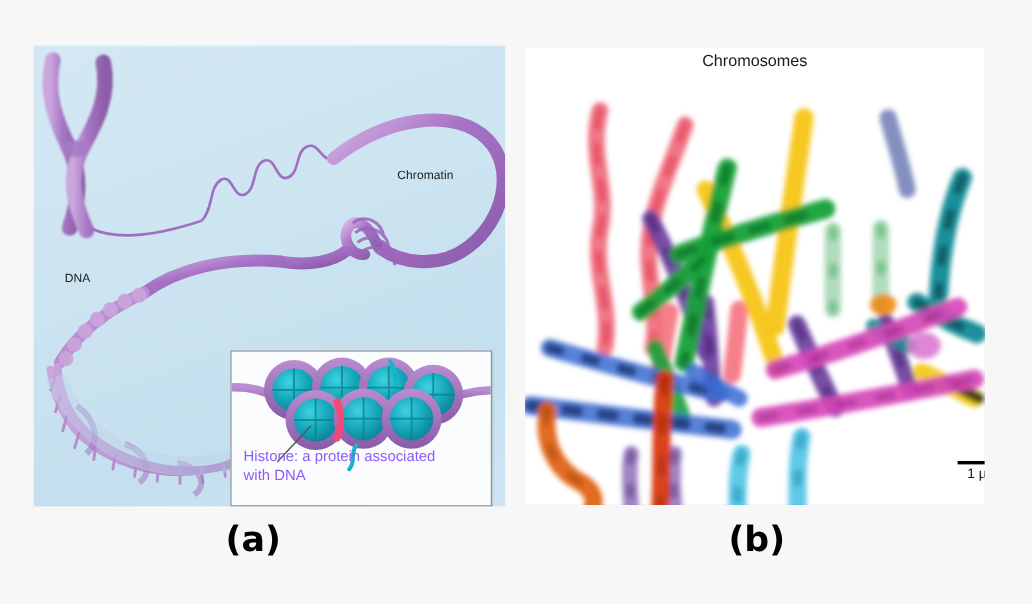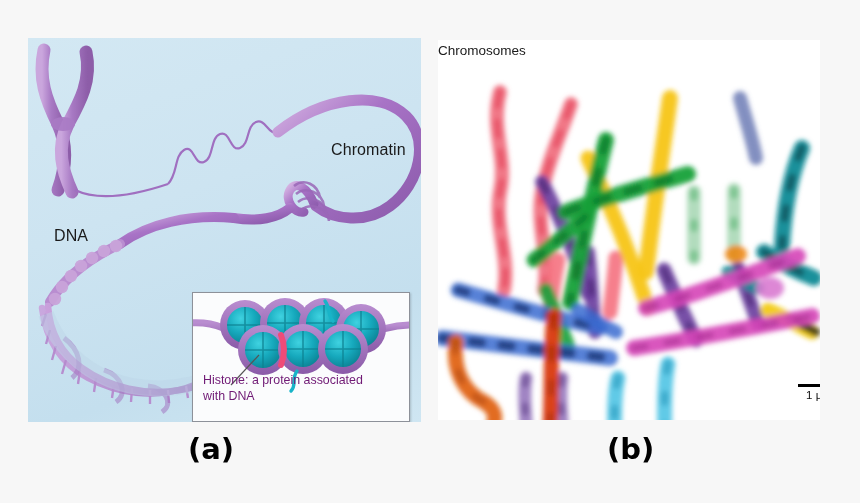--- a/index.html
+++ b/index.html
@@ -29,21 +29,21 @@
     left: 28px; top: 38px;
     width: 393px; height: 384px;
     background: linear-gradient(160deg, #d3e8f3 0%, #cde4f1 40%, #c4dfee 75%, #cfe6f2 100%);
     overflow: hidden;
   }
   #panel-a-svg { position: absolute; left: 0; top: 0; }
 
   .lbl {
     position: absolute;
     color: #1a1a1a;
-    font-size: 16px;
+    font-size: 10px;
     font-family: "Liberation Sans", sans-serif;
     white-space: nowrap;
     letter-spacing: .1px;
   }
   #label-chromatin { left: 303px; top: 103px; }
   #label-dna       { left: 26px;  top: 189px; }
 
   
   #histone-inset {
     position: absolute;
@@ -52,39 +52,39 @@
     background: #fbfcfd;
     border: 1px solid #8d9199;
     box-shadow: 1px 1px 2px rgba(0,0,0,.18);
     overflow: hidden;
   }
   #histone-svg { position: absolute; left: 0; top: 0; }
   #histone-caption {
     position: absolute;
     left: 10px; top: 80px;
     width: 200px;
-    color: #701a75;
+    color: #8b5cf6;
     font-size: 12.4px;
     line-height: 15.5px;
     font-family: "Liberation Sans", sans-serif;
   }
 
   
   #panel-b {
     position: absolute;
     left: 438px; top: 40px;
     width: 382px; height: 380px;
     background: #ffffff;
     overflow: hidden;
   }
   #panel-b-title {
     position: absolute;
     left: 0; top: 3px;
     width: 382px;
-    text-align: left;
+    text-align: center;
     color: #1a1a1a;
     font-size: 13.5px;
     font-family: "Liberation Sans", sans-serif;
   }
   #chrom-svg { position: absolute; left: 0; top: 0; }
 
   
   #scale-bar-group {
     position: absolute;
     left: 345px; top: 344px;

